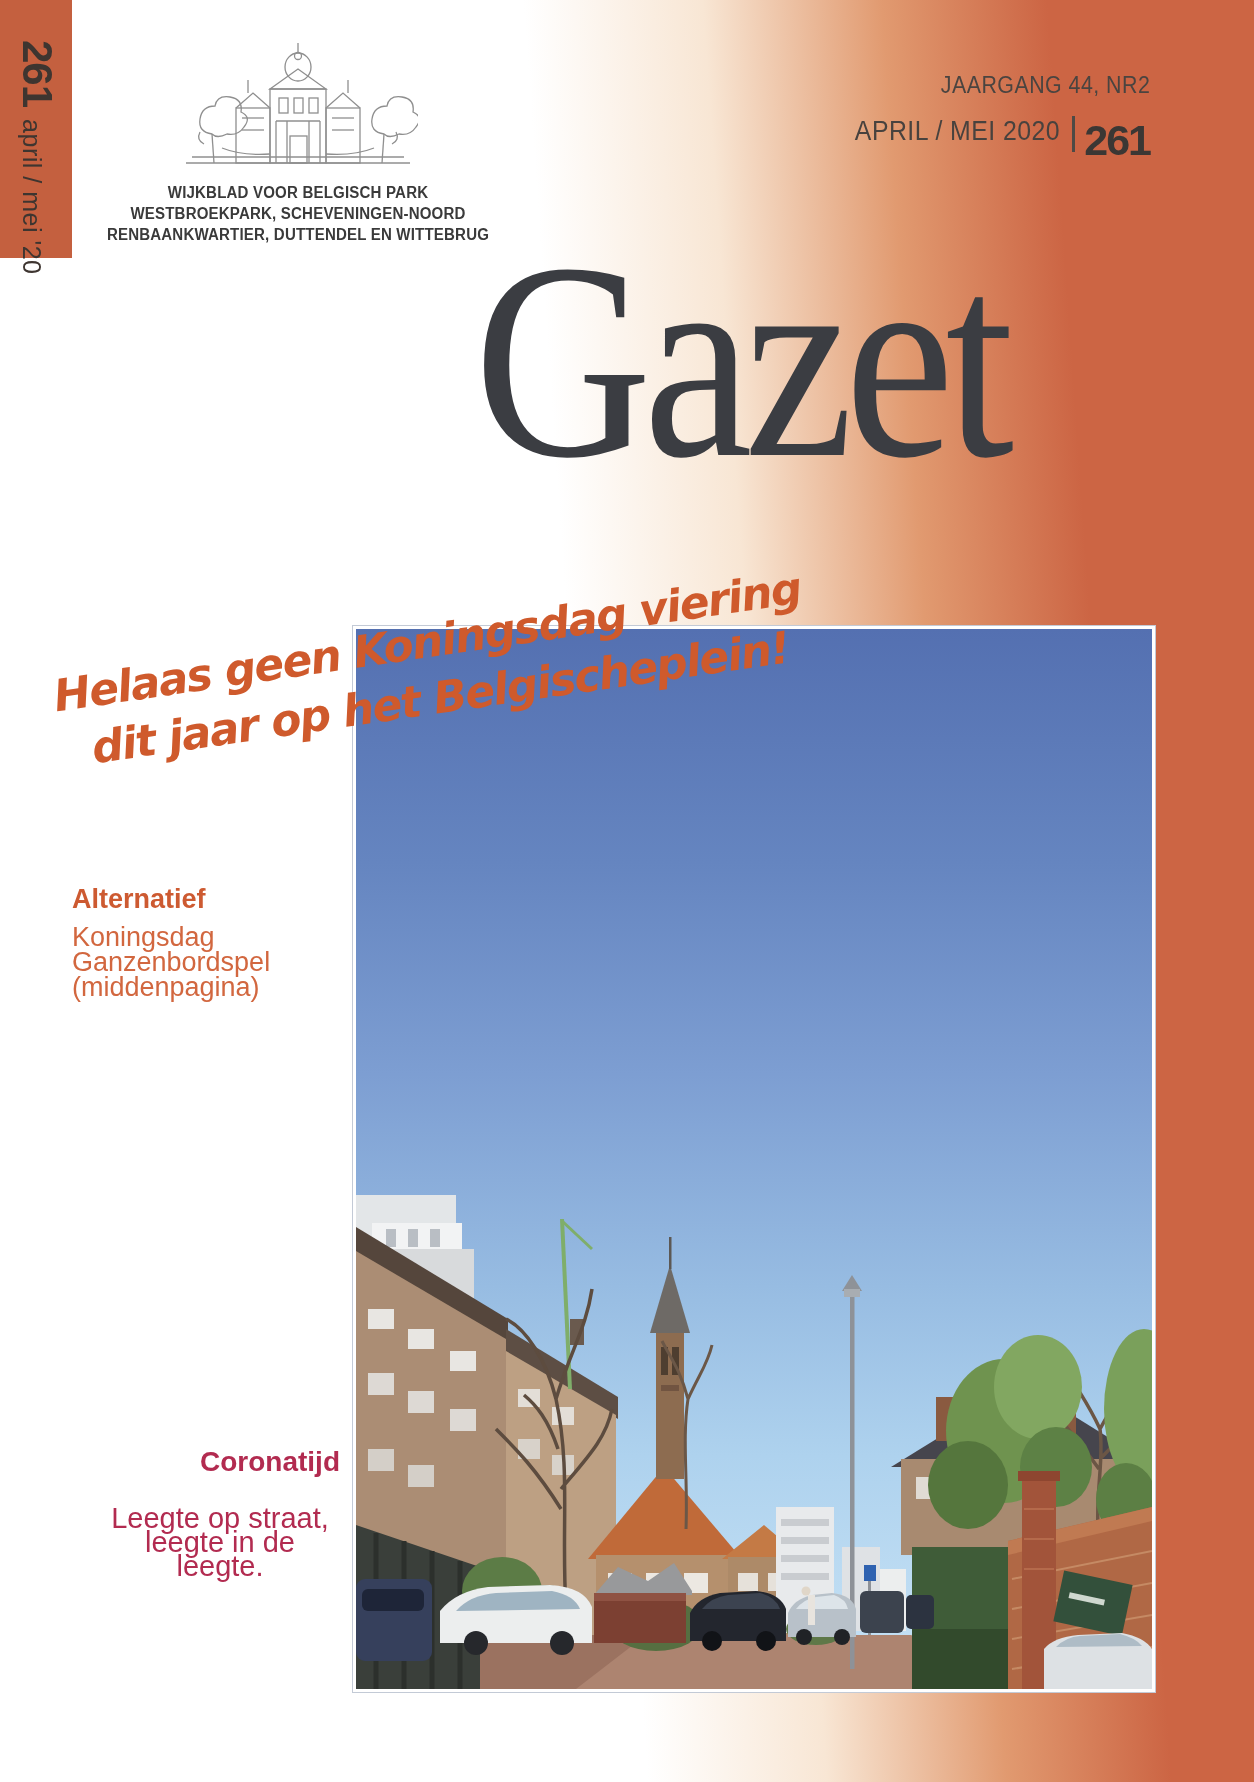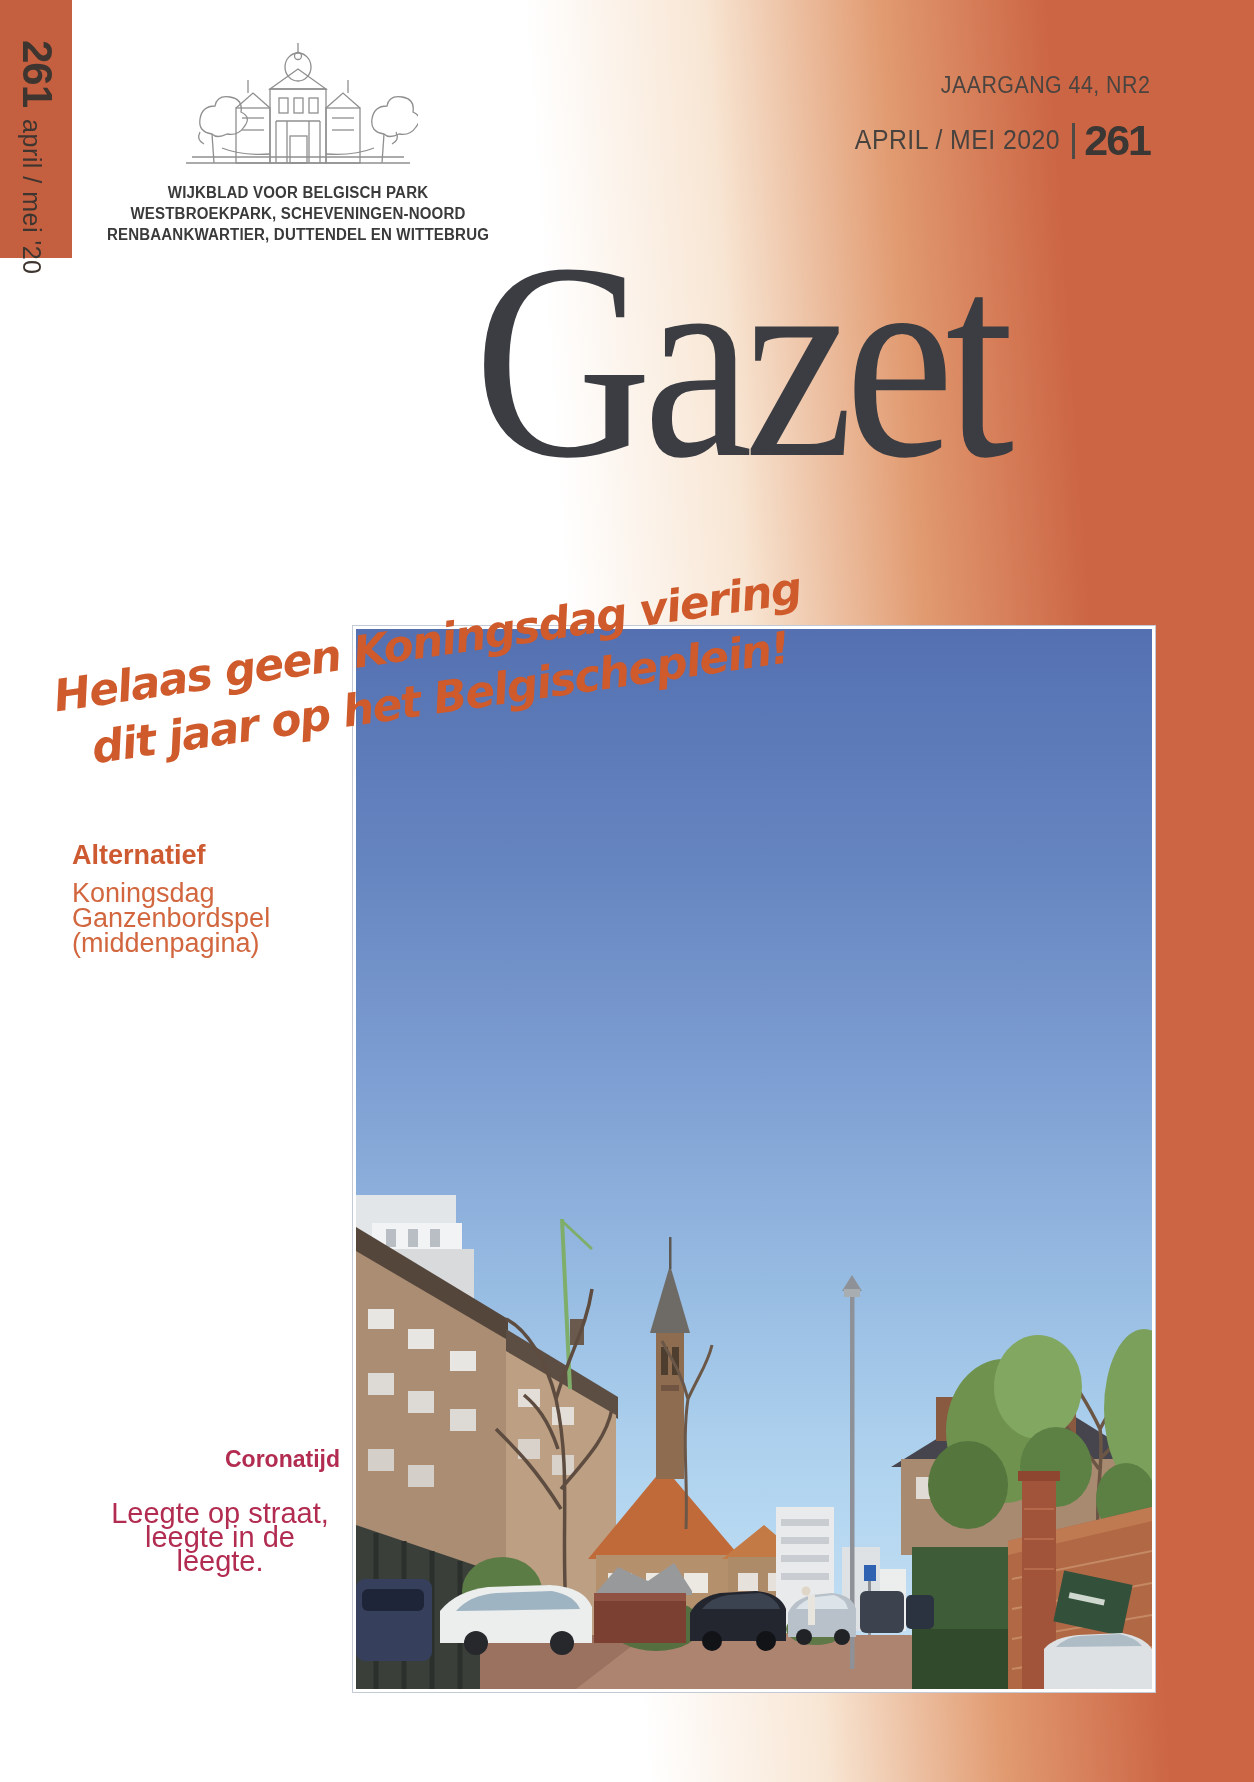--- a/index.html
+++ b/index.html
@@ -16,21 +16,21 @@
 
   
   .logo{position:absolute;left:178px;top:36px;width:240px;height:138px;}
   .publisher{position:absolute;left:88px;top:182px;width:420px;text-align:center;
              color:#3a3a3a;font-weight:bold;font-size:16px;line-height:21px;
              letter-spacing:0.2px;transform:scaleX(0.94);transform-origin:50% 0;}
 
   
   .jaargang{position:absolute;right:104px;top:72px;font-size:23px;color:#4a4440;
             letter-spacing:0.5px;transform:scaleX(0.93);transform-origin:100% 50%;}
-  .daterow{position:absolute;right:104px;top:116px;display:flex;align-items:center;}
+  .daterow{position:absolute;right:104px;top:116px;display:flex;align-items:flex-start;}
   .date-label{font-size:27px;color:#48423e;letter-spacing:0.5px;
               transform:scaleX(0.92);transform-origin:100% 50%;}
   .bar{width:3px;height:36px;background:#4e4a45;margin:0 9px 0 12px;}
   .issue-num{font-size:43px;font-weight:bold;color:#3b3734;letter-spacing:-2px;}
 
   
   .masthead-sub{position:absolute;left:150px;top:375px;z-index:3;
                 font-family:"Liberation Serif",serif;font-size:64px;color:#3c3e43;
                 letter-spacing:-1.5px;line-height:1;white-space:nowrap;}
   .masthead-main{position:absolute;left:474px;top:221px;z-index:2;
@@ -40,25 +40,25 @@
 
   
   .tagline{position:absolute;left:50px;top:668px;z-index:6;
            transform:rotate(-8.3deg);transform-origin:0 0;
            font-family:"DejaVu Sans",sans-serif;font-style:italic;font-weight:bold;
            font-size:44px;line-height:57px;letter-spacing:-1.5px;
            color:#cf5a2c;white-space:nowrap;}
   .tagline .tl2{margin-left:30px;}
 
   
-  .feat-alt{position:absolute;left:72px;top:840px;}
+  .feat-alt{position:absolute;left:72px;top:884px;}
   .feat-alt .head{font-size:27px;font-weight:bold;color:#cd5a31;margin-bottom:10px;}
   .feat-alt .line{font-size:27px;color:#d2673f;line-height:25px;}
   .feat-corona{position:absolute;left:100px;top:1446px;width:240px;text-align:right;color:#b22b50;}
-  .feat-corona .head{font-size:23px;font-weight:bold;margin-bottom:28px;}
+  .feat-corona .head{font-size:28px;font-weight:bold;margin-bottom:28px;}
   .feat-corona .line{font-size:29px;font-weight:normal;line-height:24px;text-align:center;}
 
   
   .photo-frame{position:absolute;left:352px;top:625px;width:804px;height:1068px;
                background:#ffffff;border:1px solid #c3cad6;box-sizing:border-box;
                padding:3px;z-index:1;}
   .photo{position:relative;width:100%;height:100%;overflow:hidden;
          background:linear-gradient(180deg,#5470b1 0%,#6585c0 22%,#7d9ed2 42%,
                     #97bce2 62%,#aed2ee 78%,#bfddf3 92%,#c8e2f5 100%);}
   .scene{position:absolute;left:0;top:0;width:100%;height:100%;}

